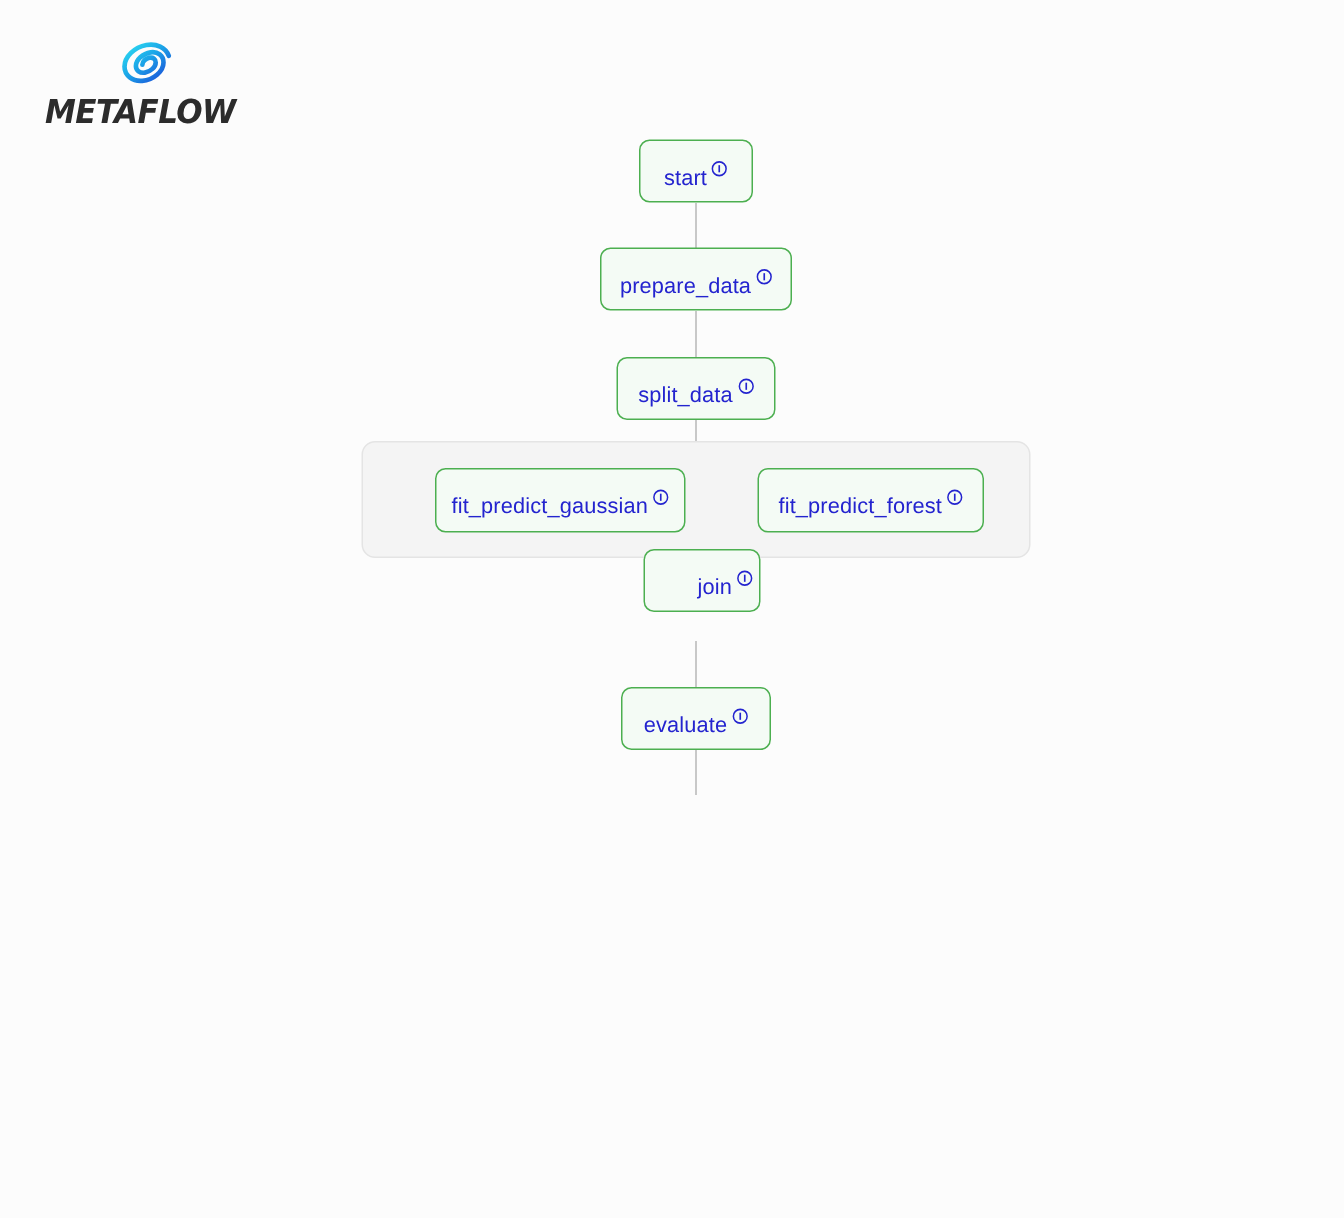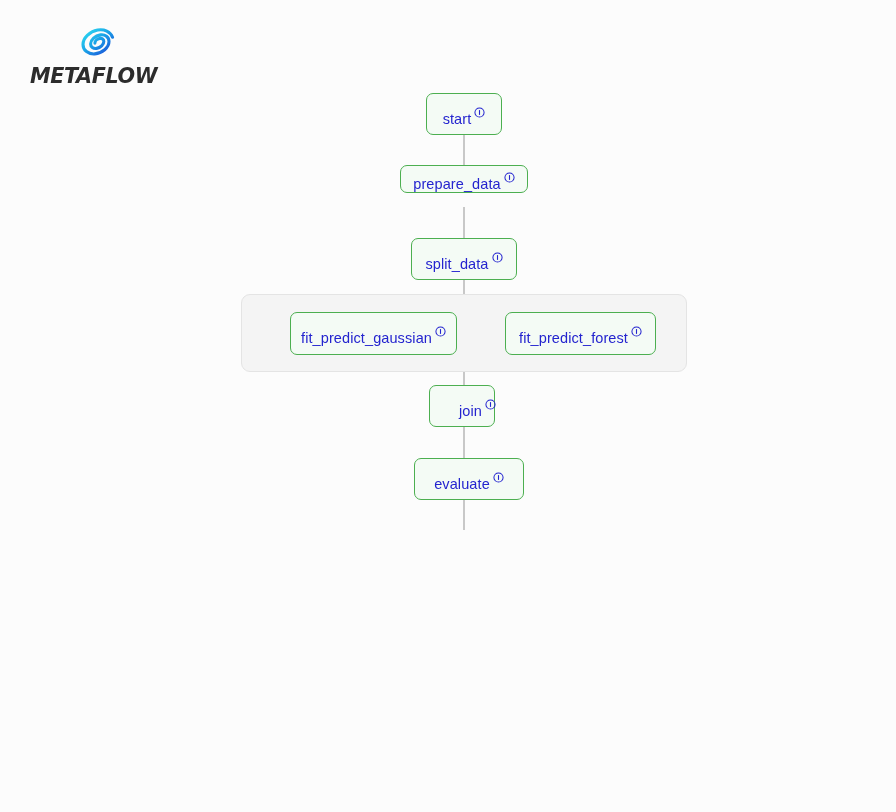--- a/index.html
+++ b/index.html
@@ -161,21 +161,21 @@
   <div class="dag-node" style="left:426px; top:93px; width:76px; height:42px;">
     <div class="node-inner">
       <span class="node-label">start</span>
       <svg class="node-info-icon" viewBox="0 0 12 12">
         <circle cx="6" cy="6" r="5" fill="none" stroke="#2424cf" stroke-width="1.1"></circle>
         <rect x="5.4" y="3.4" width="1.2" height="5.2" fill="#2424cf"></rect>
       </svg>
     </div>
   </div>
 
-  <div class="dag-node" style="left:400px; top:165px; width:128px; height:28px;">
+  <div class="dag-node" style="left:400px; top:165px; width:128px; height:42px;">
     <div class="node-inner">
       <span class="node-label">prepare_data</span>
       <svg class="node-info-icon" viewBox="0 0 12 12">
         <circle cx="6" cy="6" r="5" fill="none" stroke="#2424cf" stroke-width="1.1"></circle>
         <rect x="5.4" y="3.4" width="1.2" height="5.2" fill="#2424cf"></rect>
       </svg>
     </div>
   </div>
 
   <div class="dag-node" style="left:411px; top:238px; width:106px; height:42px;">
@@ -201,31 +201,31 @@
   <div class="dag-node" style="left:505px; top:312px; width:151px; height:43px;">
     <div class="node-inner">
       <span class="node-label">fit_predict_forest</span>
       <svg class="node-info-icon" viewBox="0 0 12 12">
         <circle cx="6" cy="6" r="5" fill="none" stroke="#2424cf" stroke-width="1.1"></circle>
         <rect x="5.4" y="3.4" width="1.2" height="5.2" fill="#2424cf"></rect>
       </svg>
     </div>
   </div>
 
-  <div class="dag-node" style="left:429px; top:385px; width:66px; height:42px;padding-left:31px;">
+  <div class="dag-node" style="left:429px; top:366px; width:78px; height:42px;padding-left:31px;">
     <div class="node-inner">
       <span class="node-label">join</span>
       <svg class="node-info-icon" viewBox="0 0 12 12">
         <circle cx="6" cy="6" r="5" fill="none" stroke="#2424cf" stroke-width="1.1"></circle>
         <rect x="5.4" y="3.4" width="1.2" height="5.2" fill="#2424cf"></rect>
       </svg>
     </div>
   </div>
 
-  <div class="dag-node" style="left:414px; top:458px; width:110px; height:42px;">
+  <div class="dag-node" style="left:414px; top:458px; width:100px; height:42px;">
     <div class="node-inner">
       <span class="node-label">evaluate</span>
       <svg class="node-info-icon" viewBox="0 0 12 12">
         <circle cx="6" cy="6" r="5" fill="none" stroke="#2424cf" stroke-width="1.1"></circle>
         <rect x="5.4" y="3.4" width="1.2" height="5.2" fill="#2424cf"></rect>
       </svg>
     </div>
   </div>
 
 

